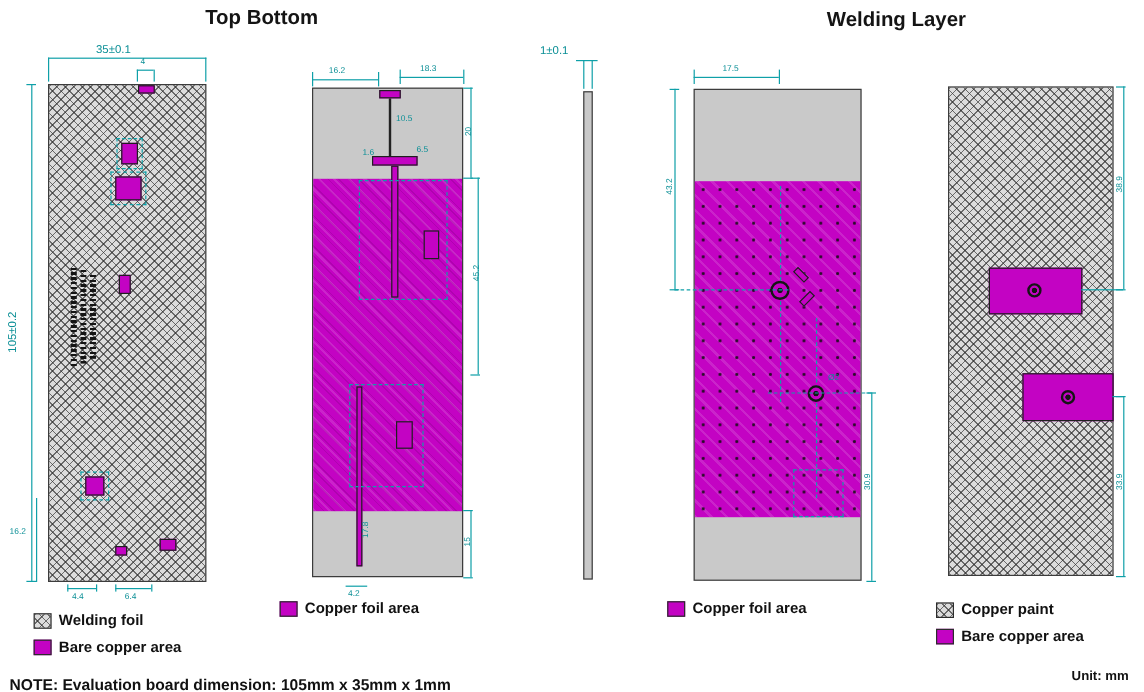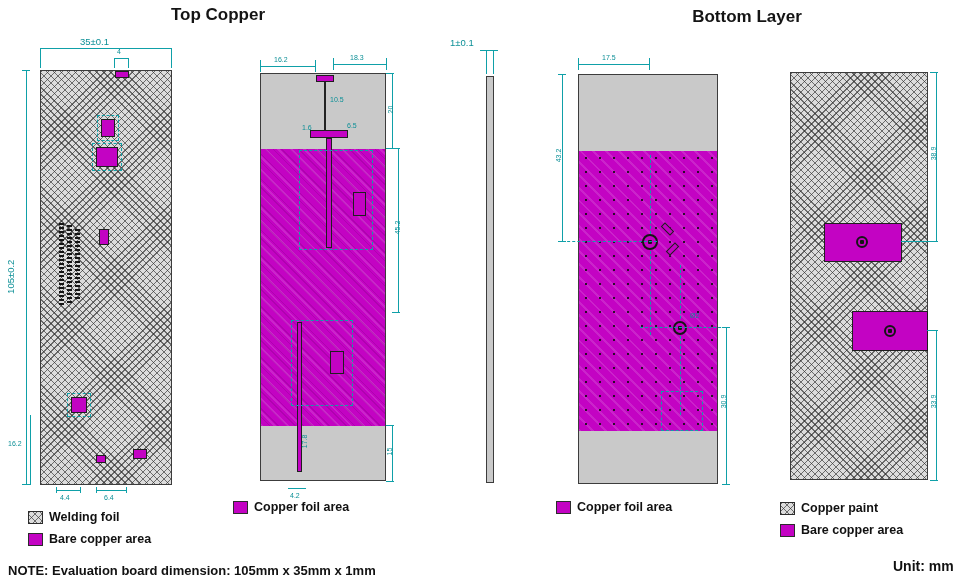--- a/index.html
+++ b/index.html
@@ -37,22 +37,22 @@
   .swatch{width:15px;height:13px;border:1px solid #2c2c2c;box-sizing:border-box;flex:0 0 auto;}
   .swatch.copperbg{background:#c303c3;}
   .legend-label{font-weight:bold;font-size:12.5px;color:#111;}
   .note{position:absolute;font-weight:bold;font-size:13px;color:#111;white-space:nowrap;}
 </style>
 </head>
 <body>
 
 <div class="stage">
 
-  <div class="title" style="left:148px;top:5px;width:140px;">Top Copper</div>
-  <div class="title" style="left:672px;top:7px;width:150px;">Bottom Layer</div>
+  <div class="title" style="left:148px;top:5px;width:140px;">Top Bottom</div>
+  <div class="title" style="left:672px;top:7px;width:150px;">Welding Layer</div>
 
   <div class="board hatch" style="left:40px;top:70px;width:132px;height:415px;">
     <div class="comp" style="left:74px;top:0;width:14px;height:7px;"></div>
     <div class="comp" style="left:60px;top:48px;width:14px;height:18px;"></div>
     <div class="dash-box" style="left:56px;top:44px;width:22px;height:26px;"></div>
     <div class="comp" style="left:55px;top:76px;width:22px;height:20px;"></div>
     <div class="dash-box" style="left:51px;top:72px;width:30px;height:28px;"></div>
     <div class="silk" style="left:18px;top:152px;height:82px;"></div>
     <div class="silk" style="left:26px;top:154px;height:78px;"></div>
     <div class="silk" style="left:34px;top:158px;height:70px;"></div>
@@ -212,15 +212,15 @@
   <div class="legend-row" style="left:780px;top:501px;">
     <span class="swatch hatch"></span>
     <span class="legend-label">Copper paint</span>
   </div>
   <div class="legend-row" style="left:780px;top:523px;">
     <span class="swatch copperbg"></span>
     <span class="legend-label">Bare copper area</span>
   </div>
 
   <div class="note" style="left:8px;top:563px;">NOTE: Evaluation board dimension: 105mm x 35mm x 1mm</div>
-  <div class="note" style="left:893px;top:558px;font-size:14px;">Unit: mm</div>
+  <div class="note" style="left:893px;top:558px;font-size:11px;">Unit: mm</div>
 
 </div>
 
 </body></html>

